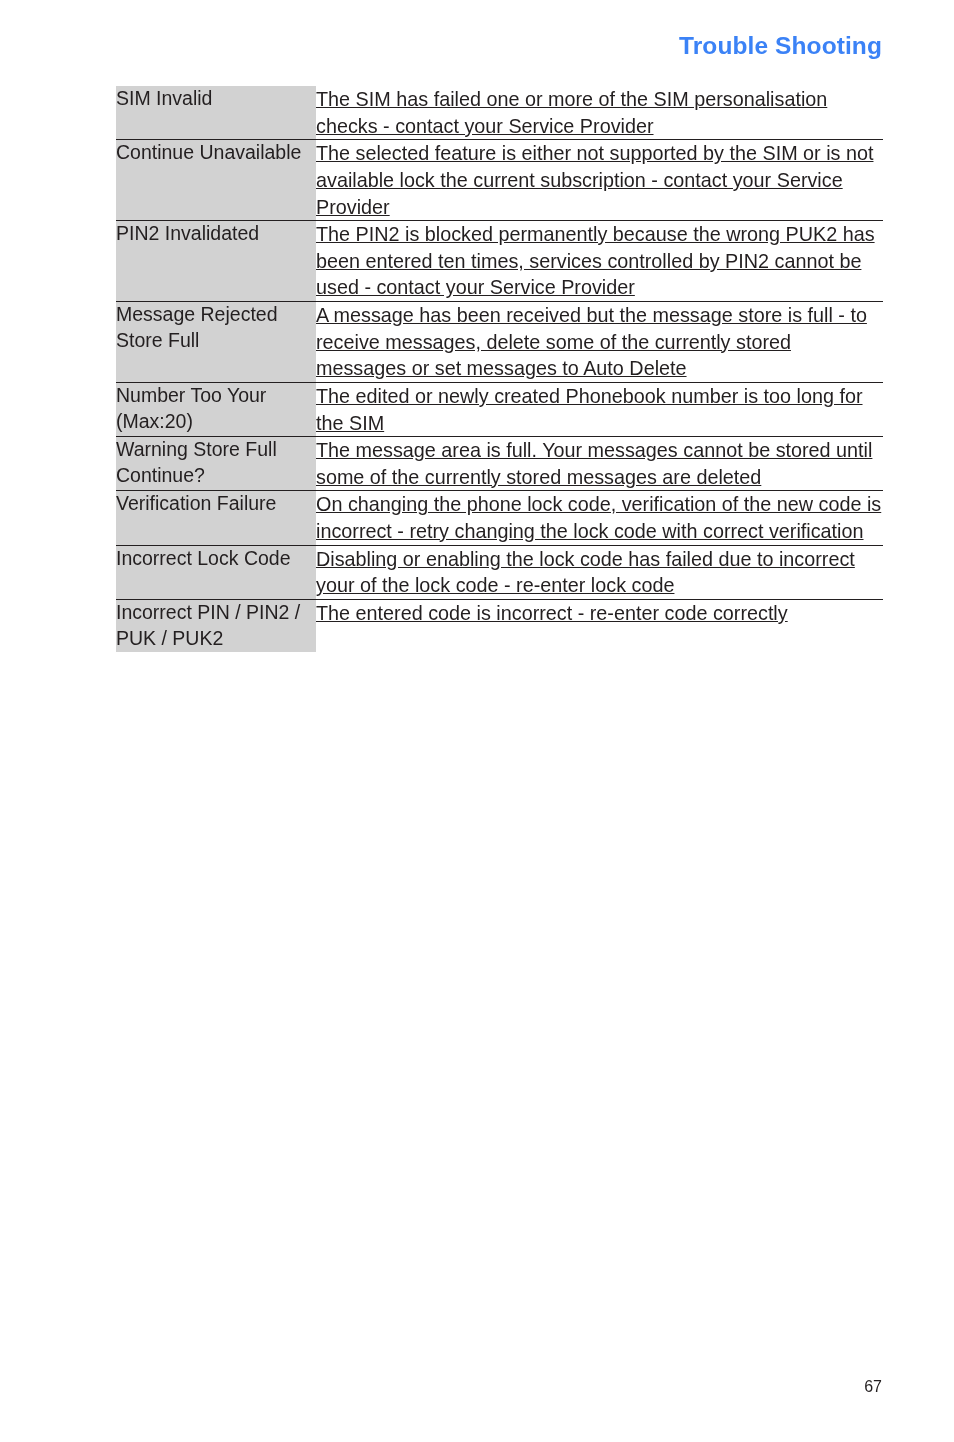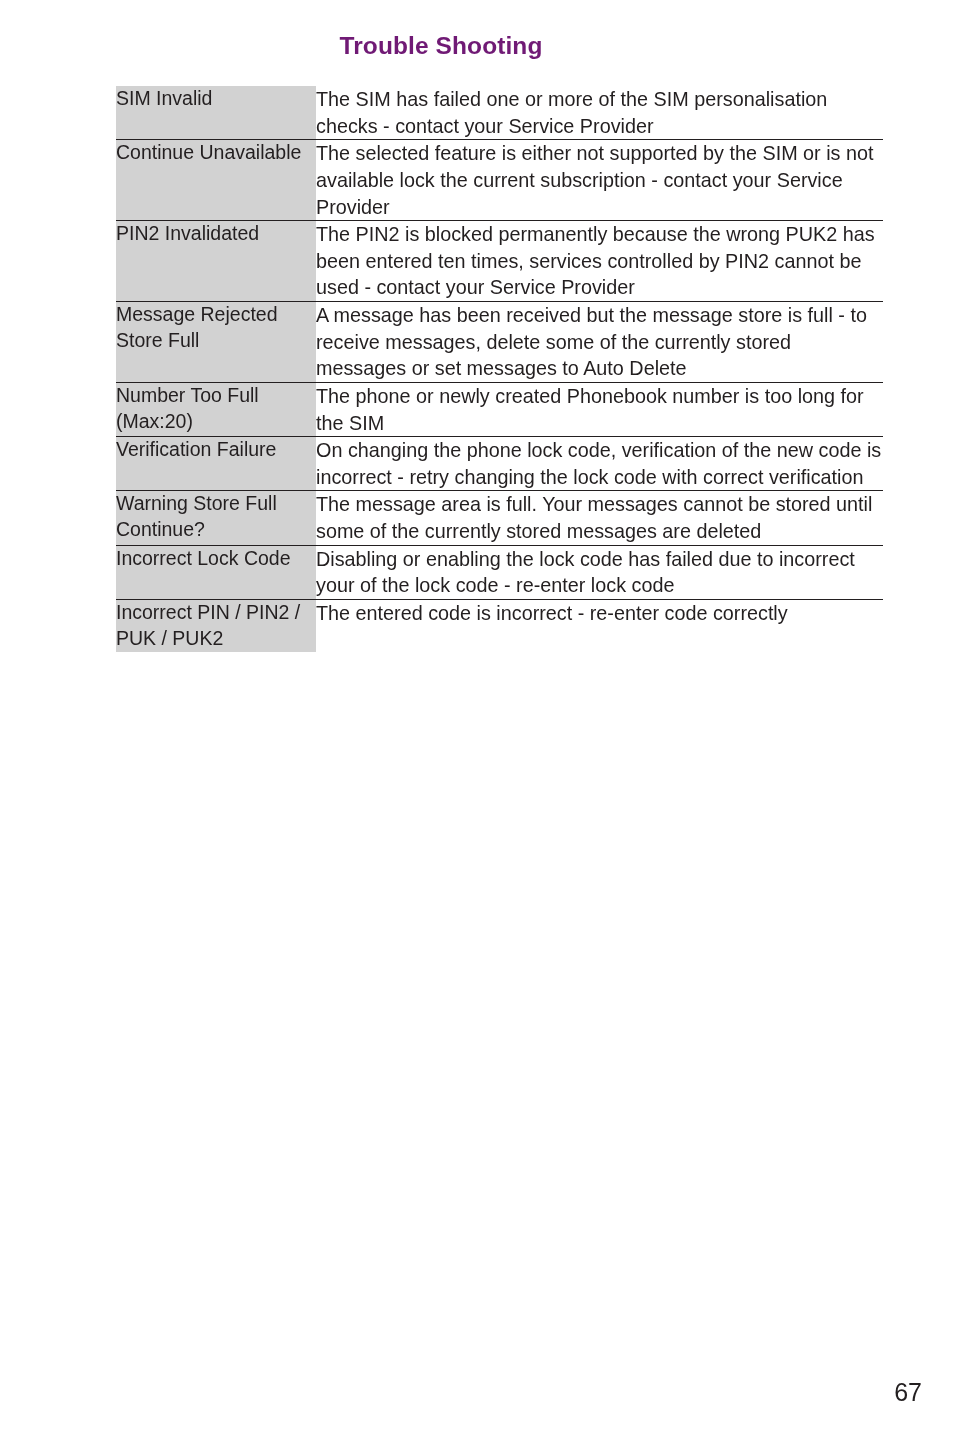--- a/index.html
+++ b/index.html
@@ -15,25 +15,25 @@
     color: #231f20;
     overflow: hidden;
   }
 
   
   .page-header {
     position: absolute;
     left: 0;
     top: 32px;
     width: 882px;
-    text-align: center;
+    text-align: right;
     font-size: 24.5px;
     font-weight: bold;
     letter-spacing: 0.1px;
-    color: #701a75;
+    color: #3b82f6;
   }
 
   
   .tbl-wrap {
     position: absolute;
     left: 116px;
     top: 86px;
     width: 767px;
   }
   table.tshoot {
@@ -60,36 +60,36 @@
     line-height: 1.33;
     color: #231f20;
     border-bottom-color: #231f20;
   }
   td.desc {
     background: #ffffff;
     padding: 8px 6px 7px 10px;
     font-size: 19.8px;
     line-height: 1.345;
     color: #231f20;
+    text-decoration: underline;
   }
   
   table.tshoot tr:last-child td {
     border-bottom: none;
   }
 
   
   .page-number {
     position: absolute;
     left: 0;
     top: 1378px;
     width: 882px;
     text-align: right;
-    font-size: 25px;
+    font-size: 16px;
     color: #231f20;
-    margin-left: 40px;
   }
 </style>
 </head>
 <body>
 
 <div class="page-header">Trouble Shooting</div>
 
 <div class="tbl-wrap">
   <table class="tshoot">
     <colgroup>
@@ -107,30 +107,30 @@
         </tr>
         <tr>
           <td class="label">PIN2 Invalidated</td>
           <td class="desc">The PIN2 is blocked permanently because the wrong PUK2 has been entered ten times, services controlled by PIN2 cannot be used - contact your Service Provider</td>
         </tr>
         <tr>
           <td class="label">Message Rejected Store Full</td>
           <td class="desc">A message has been received but the message store is full - to receive messages, delete some of the currently stored messages or set messages to Auto Delete</td>
         </tr>
         <tr>
-          <td class="label">Number Too Full (Max:20)</td>
-          <td class="desc">The phone or newly created Phonebook number is too long for the SIM</td>
+          <td class="label">Number Too Your (Max:20)</td>
+          <td class="desc">The edited or newly created Phonebook number is too long for the SIM</td>
+        </tr>
+        <tr>
+          <td class="label">Warning Store Full Continue?</td>
+          <td class="desc">The message area is full. Your messages cannot be stored until some of the currently stored messages are deleted</td>
         </tr>
         <tr>
           <td class="label">Verification Failure</td>
           <td class="desc">On changing the phone lock code, verification of the new code is incorrect - retry changing the lock code with correct verification</td>
-        </tr>
-        <tr>
-          <td class="label">Warning Store Full Continue?</td>
-          <td class="desc">The message area is full. Your messages cannot be stored until some of the currently stored messages are deleted</td>
         </tr>
         <tr>
           <td class="label">Incorrect Lock Code</td>
           <td class="desc">Disabling or enabling the lock code has failed due to incorrect your of the lock code - re-enter lock code</td>
         </tr>
         <tr>
           <td class="label">Incorrect PIN / PIN2 / PUK / PUK2</td>
           <td class="desc">The entered code is incorrect - re-enter code correctly</td>
         </tr>
       </tbody>

